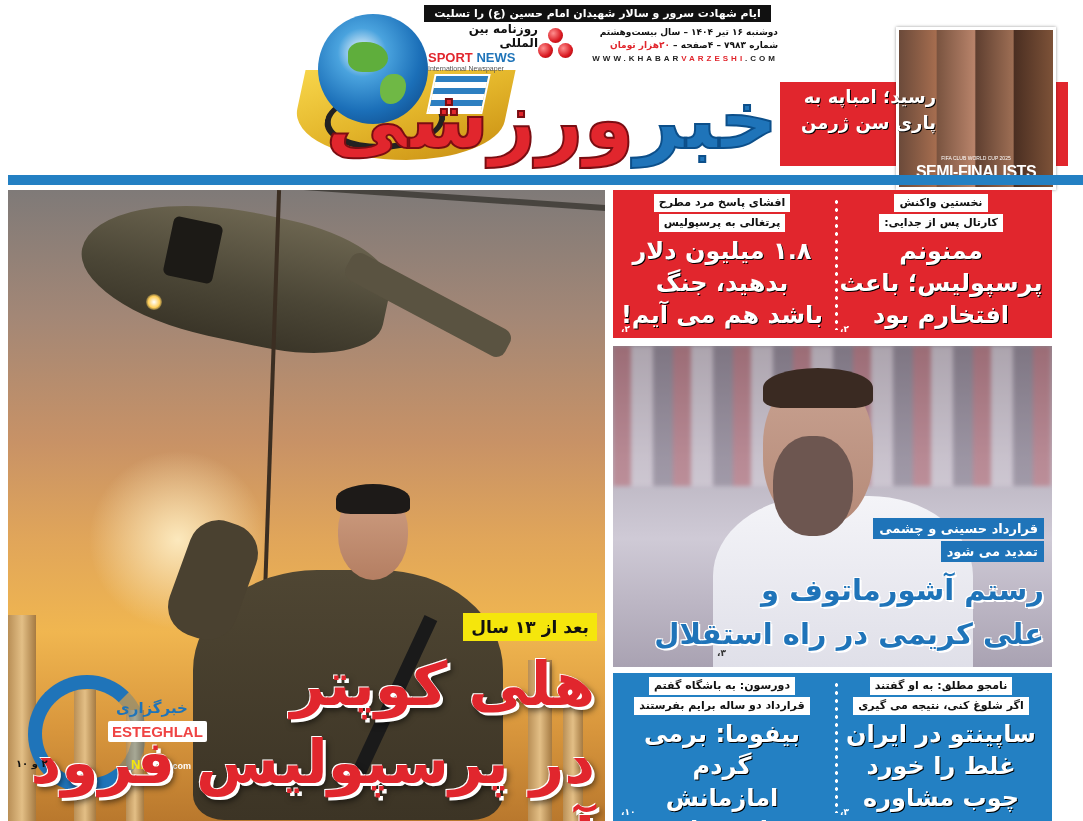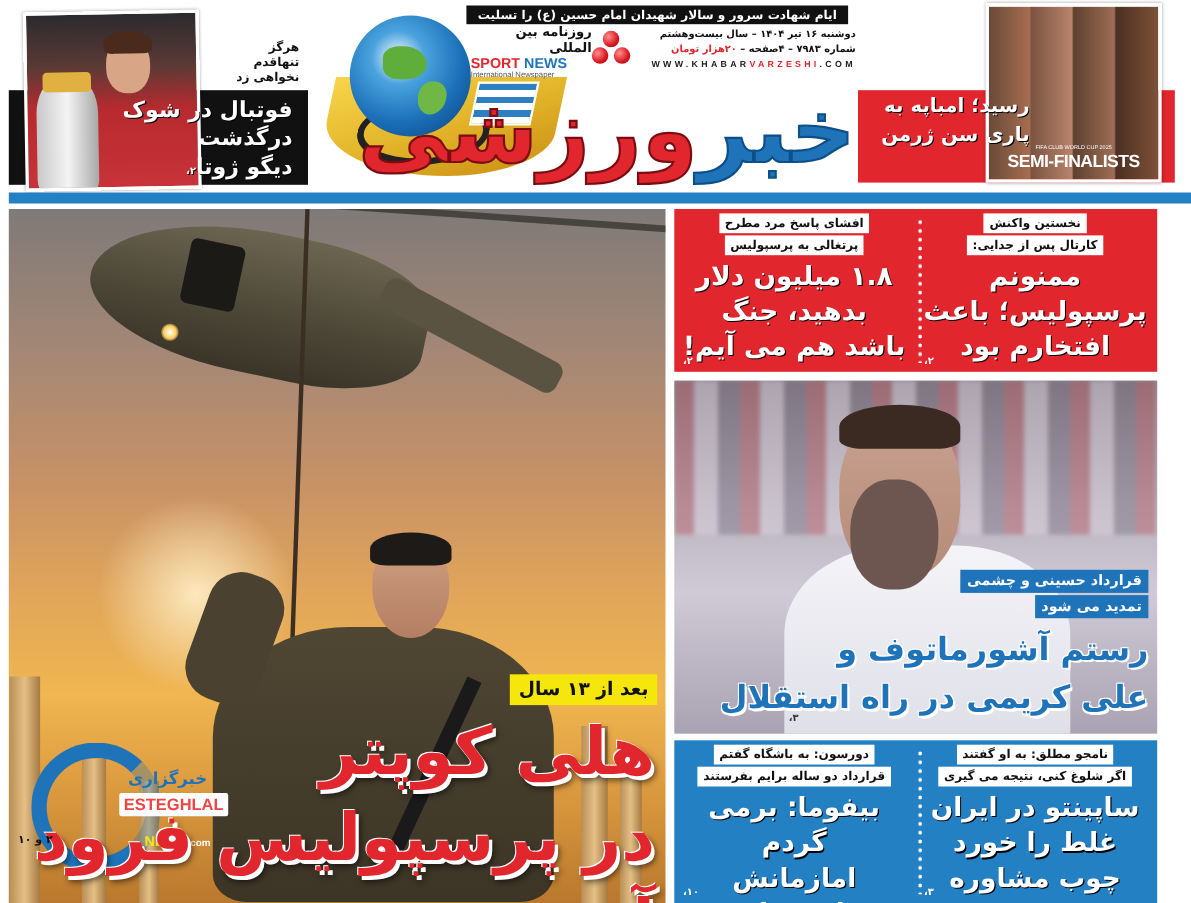--- a/index.html
+++ b/index.html
@@ -45,21 +45,21 @@
   .issue-info { position: absolute; right: 0; top: 26px; width: 210px; text-align: right; font-size: 9px; line-height: 13px; color: #111; font-weight: bold; }
   .issue-info .price { color: #e1262d; }
   .issue-info .url { direction: ltr; text-align: right; font-family: "Liberation Sans", sans-serif; font-size: 8px; letter-spacing: 3px; color: #222; }
   .issue-info .url b { color: #e1262d; font-weight: bold; }
   .wordmark { position: absolute; left: 150px; top: 70px; width: 340px; height: 100px; direction: rtl; text-align: right;
       font-family: "DejaVu Sans", sans-serif; font-weight: bold; font-size: 82px; line-height: 100px; letter-spacing: -2px; }
   .wordmark .blue { color: #1f74b9; -webkit-text-stroke: 2px #0c4f8a; }
   .wordmark .red { color: #e1262d; -webkit-text-stroke: 2px #7a0d12; }
 
   .right-teaser { position: absolute; left: 778px; top: 0; width: 305px; height: 175px; }
-  .right-teaser .photo { position: absolute; left: 118px; top: 3px; width: 160px; height: 163px; border: 3px solid #fff; box-shadow: 0 0 3px rgba(0,0,0,.4);
+  .right-teaser .photo { position: absolute; left: 118px; top: 27px; width: 160px; height: 163px; border: 3px solid #fff; box-shadow: 0 0 3px rgba(0,0,0,.4);
       background: linear-gradient(90deg, #6b4a3a 0%, #a56d4f 24%, #7a5440 25%, #b8836a 49%, #5f3f30 50%, #9d6e54 74%, #4b2f22 75%, #7d5238 100%); overflow: hidden; }
   .right-teaser .photo .finalists { position: absolute; left: 0; bottom: 6px; width: 100%; text-align: center; color: #fff;
       font-family: "Liberation Sans", sans-serif; font-weight: bold; font-size: 16px; direction: ltr; letter-spacing: -0.5px; }
   .right-teaser .photo .wc { position: absolute; left: 0; bottom: 26px; width: 100%; text-align: center; color: #fff;
       font-family: "Liberation Sans", sans-serif; font-size: 5px; direction: ltr; }
   .right-teaser .red-band { position: absolute; left: 2px; top: 82px; width: 288px; height: 84px; background: #e1262d; }
   .right-teaser .kicker { position: absolute; right: 178px; top: 39px; width: 130px; text-align: right; font-size: 10px; line-height: 13px; color: #111; font-weight: bold; }
   .right-teaser .headline { position: absolute; left: 8px; top: 84px; width: 150px; text-align: right; font-size: 18px; line-height: 26px; color: #fff; font-weight: bold;
       text-shadow: 1px 1px 0 #000; }
 
@@ -127,39 +127,20 @@
   .photo-story .kick.k2 { top: 195px; }
   .photo-story .head { position: absolute; right: 8px; top: 222px; width: 420px; text-align: right; color: #1f74b9; font-size: 29px; line-height: 44px; font-weight: bold;
       text-shadow: 2px 2px 0 #fff, -1px -1px 0 #fff, 1px -1px 0 #fff, -1px 1px 0 #fff; }
   .photo-story .ref { position: absolute; left: 104px; top: 302px; color: #333; font-size: 9px; font-weight: bold; }
 </style>
 </head>
 <body>
 
 <div class="masthead">
 
-  <div class="left-teaser">
-    <div class="black-band"></div>
-    <div class="photo">
-      <div class="trophy"></div>
-      <div class="crown"></div>
-      <div class="face"></div>
-      <div class="hair"></div>
-    </div>
-    <div class="kicker">
-      <div>هرگز</div>
-      <div>تنهاقدم</div>
-      <div>نخواهی زد</div>
-    </div>
-    <div class="headline">
-      <div>فوتبال در شوک</div>
-      <div>درگذشت</div>
-      <div><span>دیگو ژوتا</span><span class="page-ref">۲،</span></div>
-    </div>
-  </div>
 
   <div class="logo-area">
     <div class="swoosh">
       <div class="track"></div>
       <div class="flag"></div>
     </div>
     <div class="globe">
       <div class="land1"></div>
       <div class="land2"></div>
     </div>

